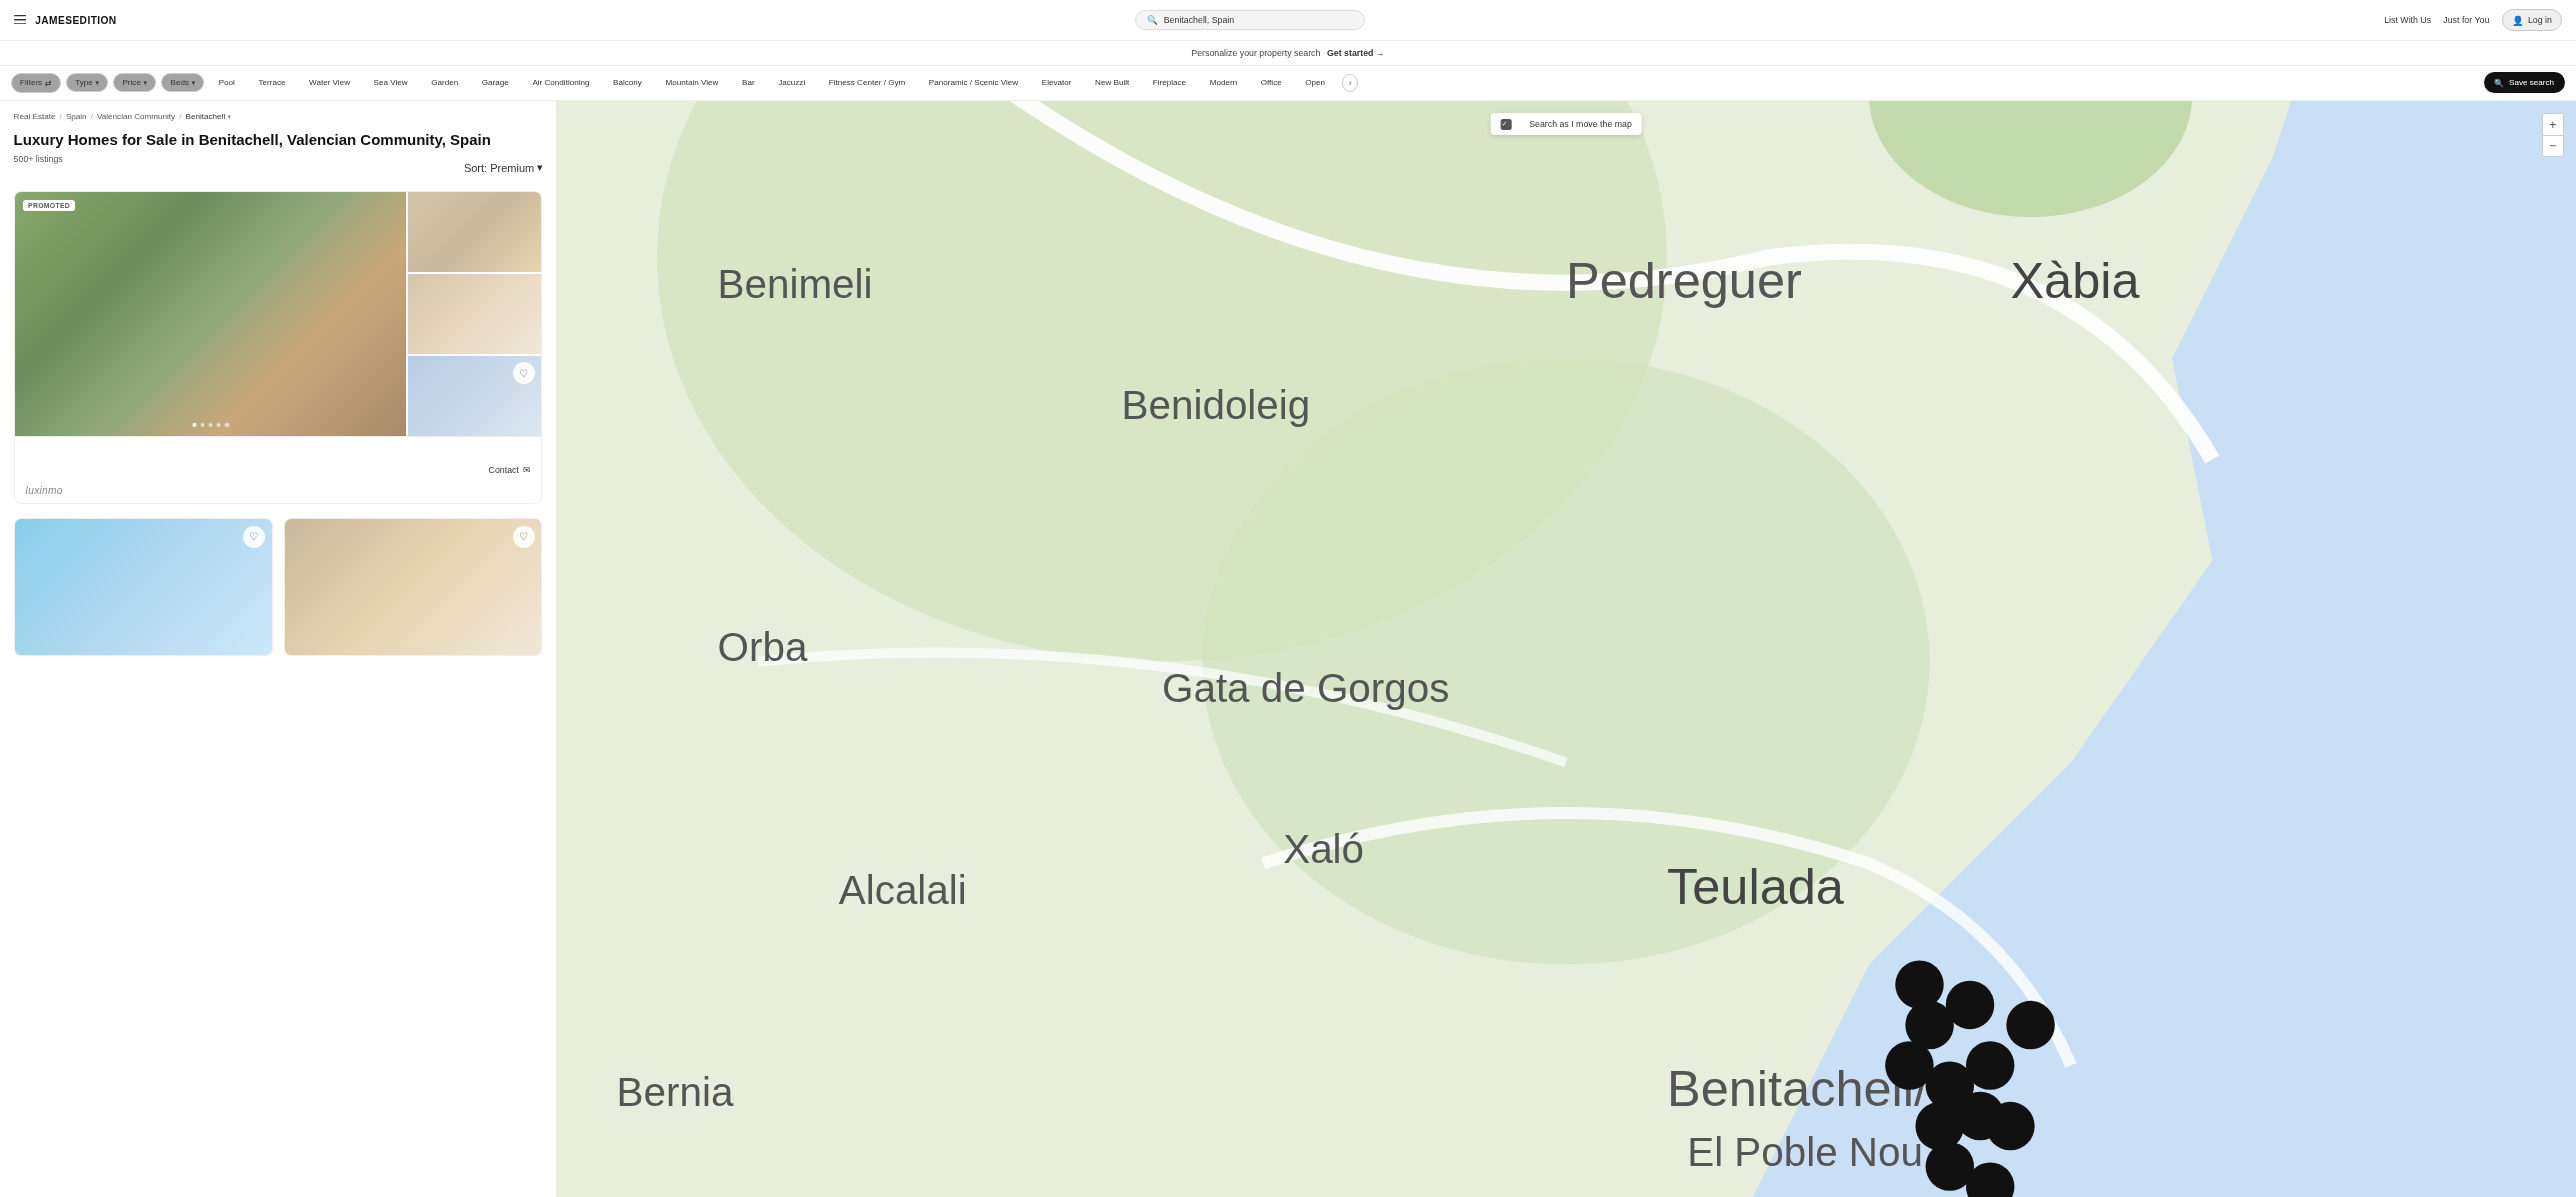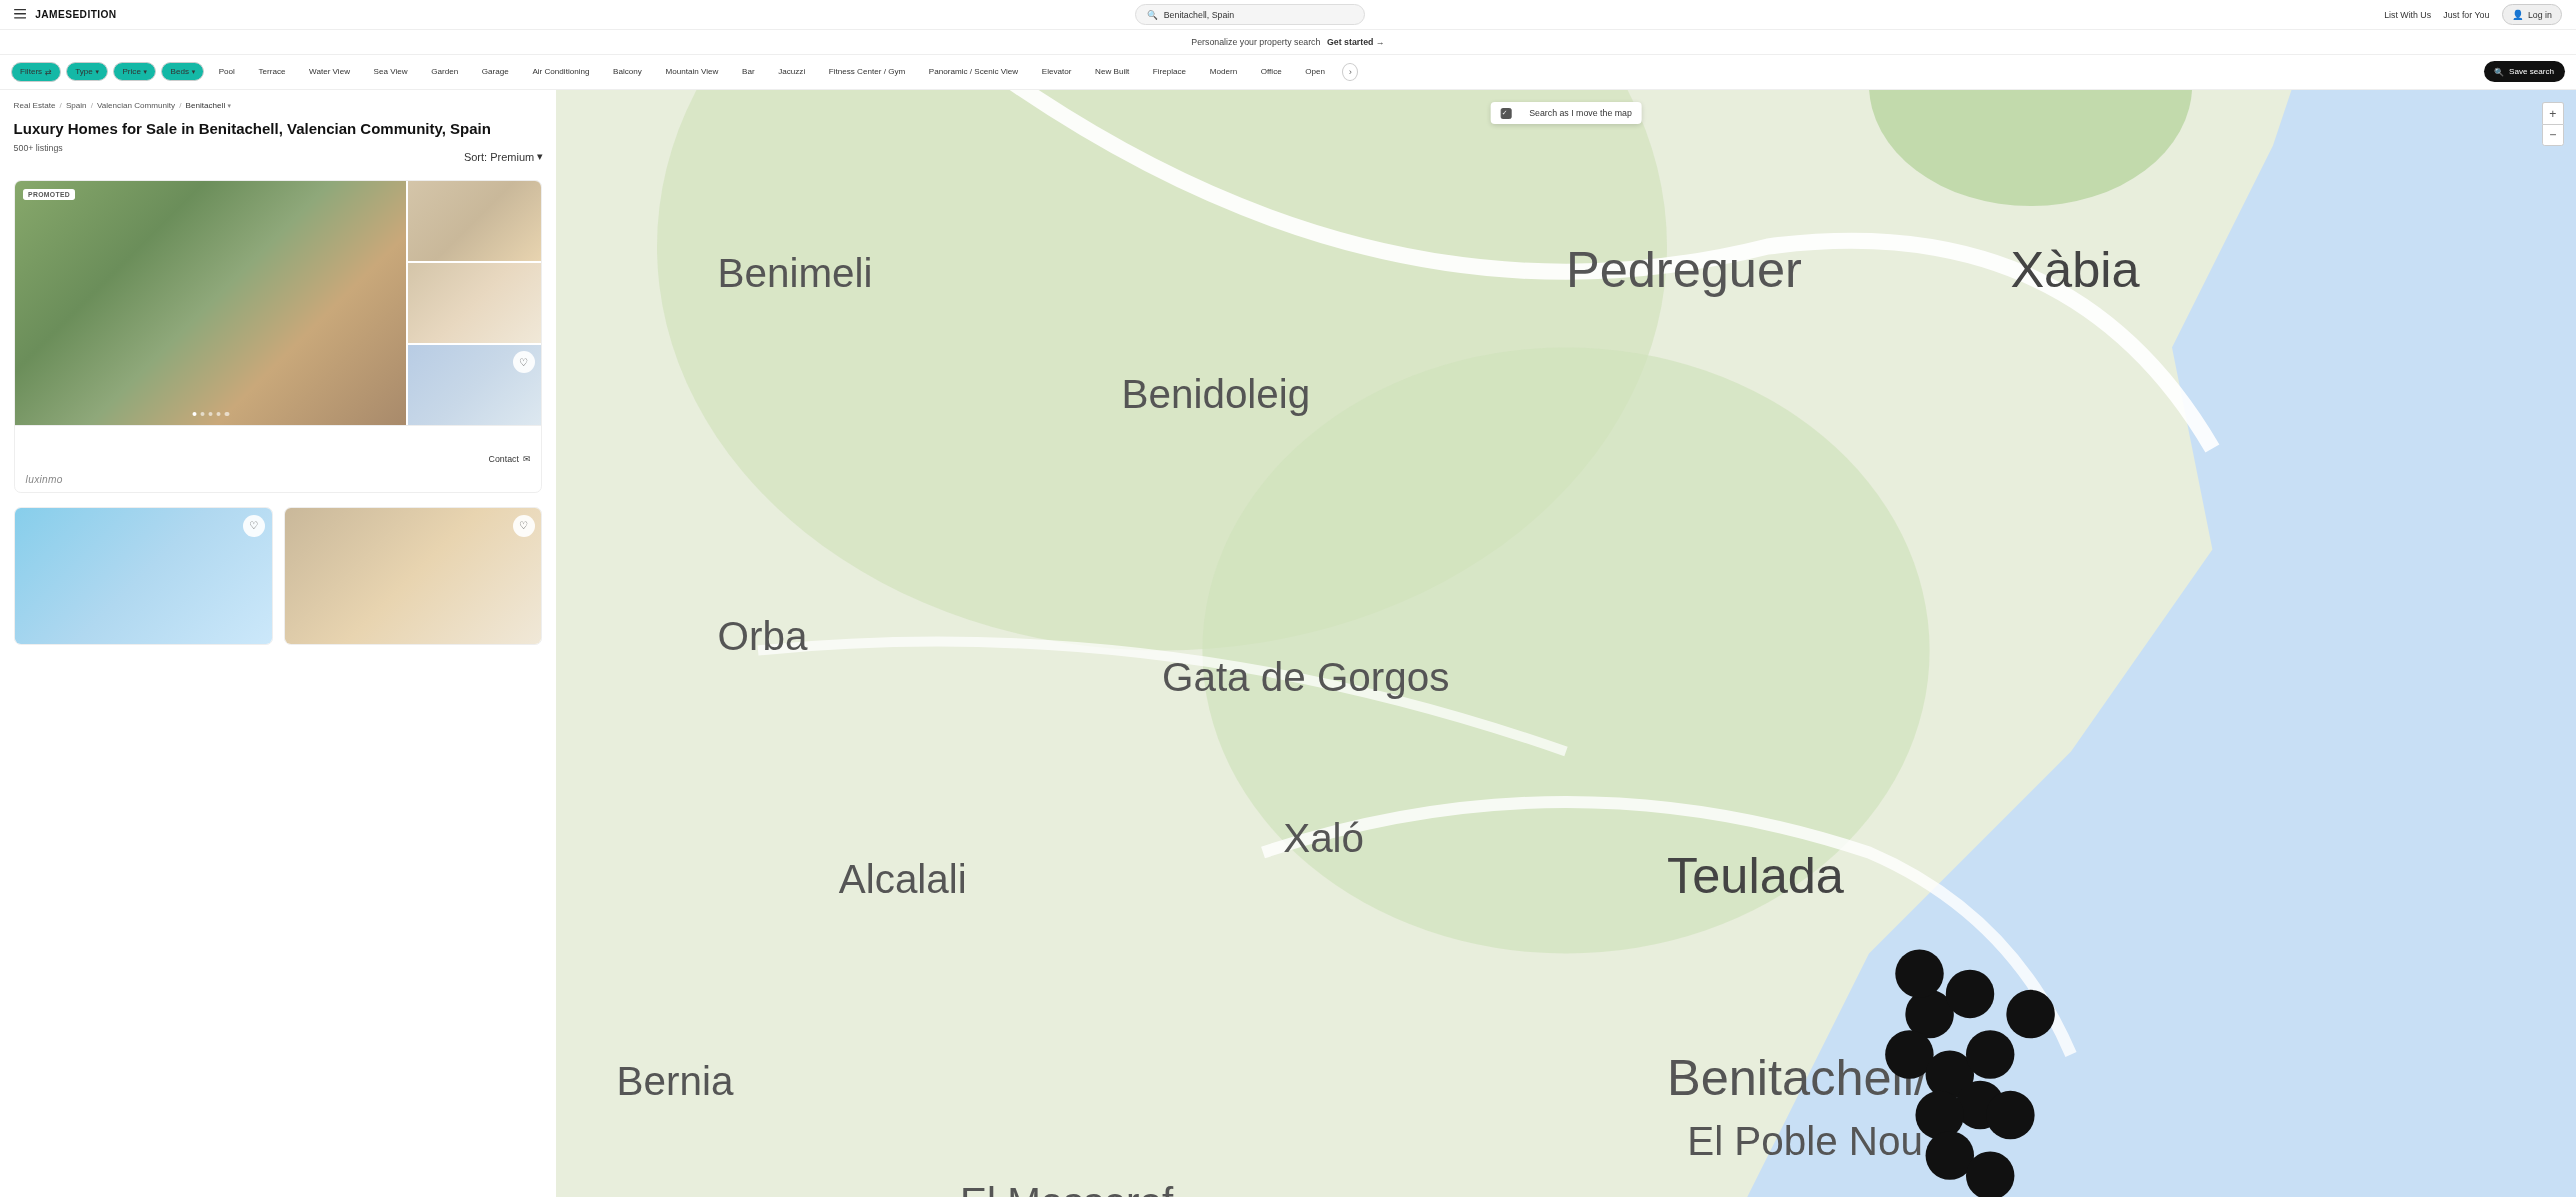--- a/index.html
+++ b/index.html
@@ -3,21 +3,21 @@
   <meta charset="utf-8">
   <style>
     * { box-sizing: border-box; margin: 0; padding: 0; }
     body { font-family: -apple-system, BlinkMacSystemFont, 'Segoe UI', sans-serif; background: #fff; color: #222; overflow-x: hidden; }
 
     
     .header {
       display: flex;
       align-items: center;
       padding: 0 13.6px;
-      height: 30px;
+      height: 41px;
       border-bottom: 0.7px solid #eee;
       position: relative;
       z-index: 10;
     }
     .header-menu-icon { cursor: pointer; margin-right: 9.5px; }
     .logo { font-size: 10.2px; font-weight: 700; letter-spacing: 0.04em; text-transform: uppercase; color: #111; margin-right: 13.6px; white-space: nowrap; }
     .search-bar-wrapper { flex: 1; display: flex; justify-content: center; }
     .search-bar {
       display: flex; align-items: center; background: #f5f5f5; border: 0.7px solid #ddd;
       border-radius: 16.3px; padding: 4.1px 11px; width: 230px; cursor: text;
@@ -41,21 +41,21 @@
 
     
     .filters-bar {
       display: flex; align-items: center; padding: 6.8px 11px; gap: 5.4px;
       border-bottom: 0.7px solid #eee; overflow-x: auto; background: #fff; position: relative;
     }
     .filters-bar::-webkit-scrollbar { display: none; }
     .filter-btn {
       display: flex; align-items: center; gap: 2.7px; padding: 4.1px 8.1px;
       border: 0.7px solid #ccc; border-radius: 13.6px; font-size: 8.1px; cursor: pointer;
-      white-space: nowrap; color: #333; background: #14b8a6;
+      white-space: nowrap; color: #333; background: #a3a3a3;
     }
     .chevron { font-size: 6.8px; }
     .filter-tag {
       padding: 4.1px 8.1px; font-size: 8.1px; cursor: pointer; white-space: nowrap;
       color: #333; background: #fff; border: 0.7px solid transparent;
       border-radius: 13.6px;
     }
     .arrow-right {
       padding: 2.7px 5.4px; cursor: pointer; color: #666; font-size: 9.5px;
       border: 0.7px solid #ccc; border-radius: 50%; margin-left: 2.7px;

